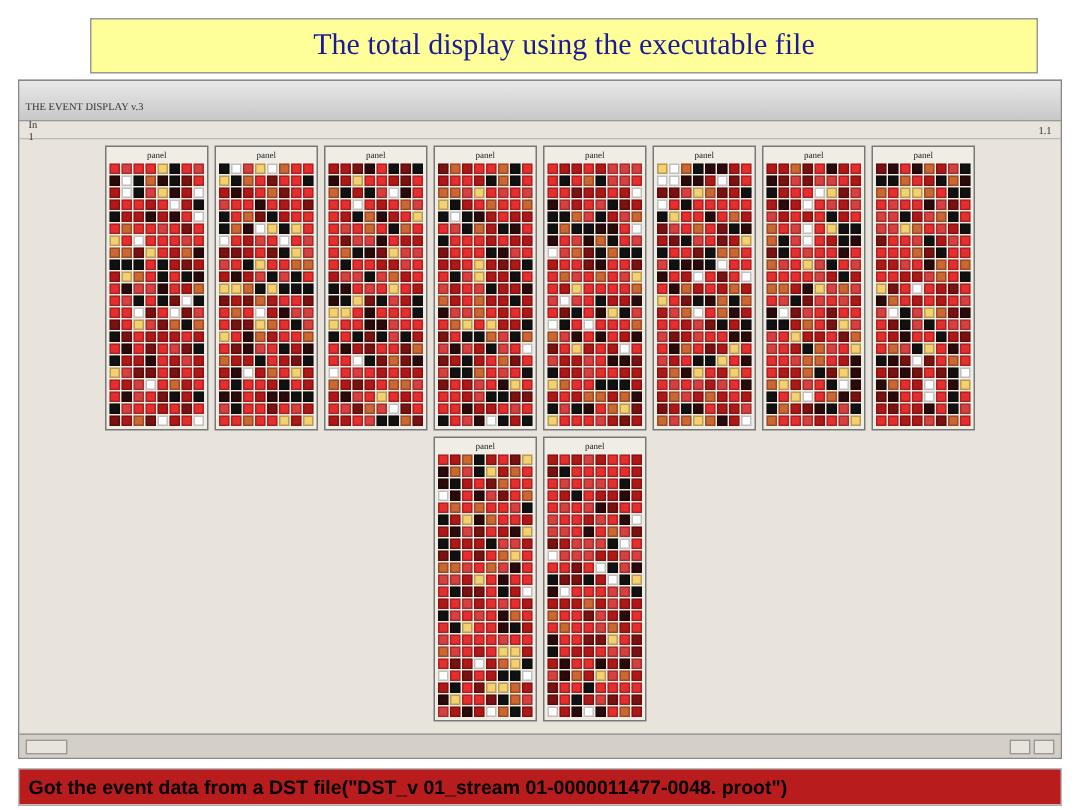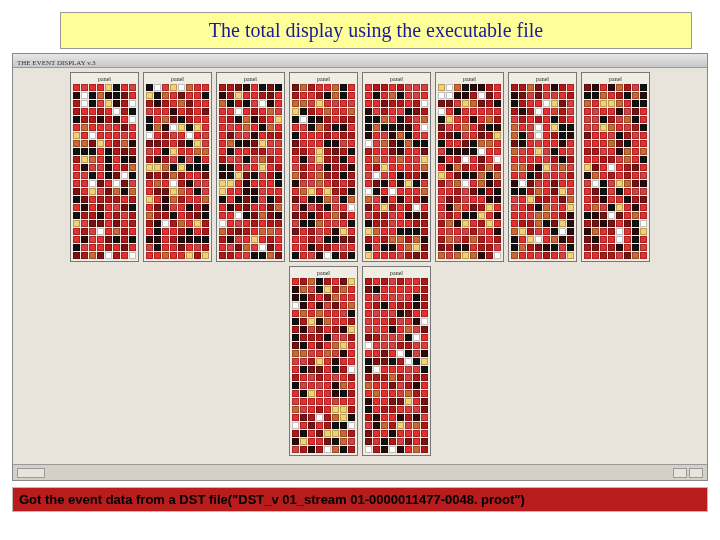--- a/index.html
+++ b/index.html
@@ -22,22 +22,22 @@
   .app-window {
     margin: 0 12px;
     background: #d4d0c8;
     border: 1px solid #888;
   }
   .win-titlebar {
     height: 14px;
     background: linear-gradient(#e8e8e8, #c8c8c8);
     border-bottom: 1px solid #999;
     display: flex;
-    align-items: flex-end;
-    padding: 0 4px;
+    align-items: flex-start;
+    padding: 13px 4px;
     font-size: 7px;
     color: #333;
   }
   .win-menubar {
     height: 12px;
     background: #e8e4dc;
     border-bottom: 1px solid #bbb;
     display: flex;
     align-items: center;
     justify-content: space-between;
@@ -126,20 +126,24 @@
 </style>
 </head>
 <body>
 
 <div class="title-bar">The total display using the executable file</div>
 
 <div class="app-window">
   <div class="win-titlebar">
     <span>THE EVENT DISPLAY v.3</span>
   </div>
+  <div class="win-menubar">
+    <span class="label-left">In 1</span>
+    <span class="label-right">1.1</span>
+  </div>
 
   <div class="canvas-area">
     <div class="row" id="row1">
         <div class="panel">
           <div class="panel-label">panel</div>
           <div class="grid">
             <div class="cell c0"></div>
             <div class="cell c8"></div>
             <div class="cell c0"></div>
             <div class="cell c0"></div>

